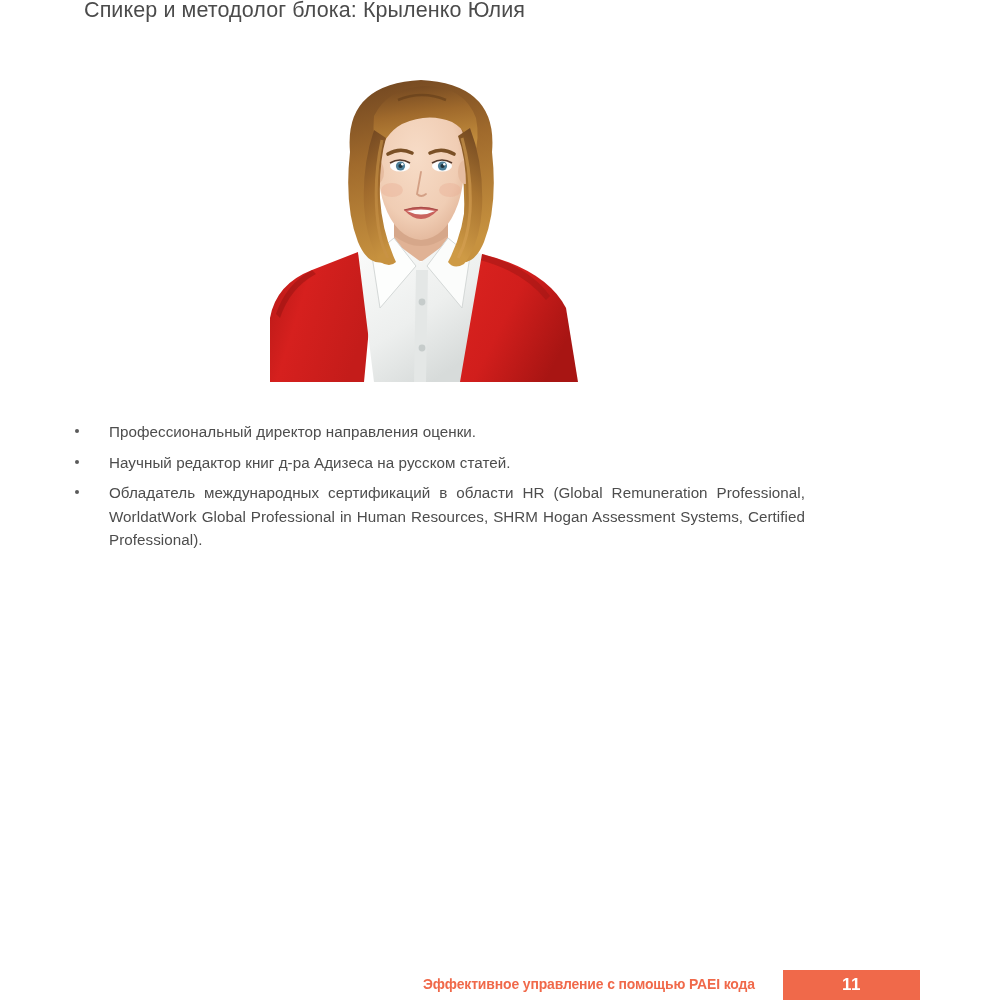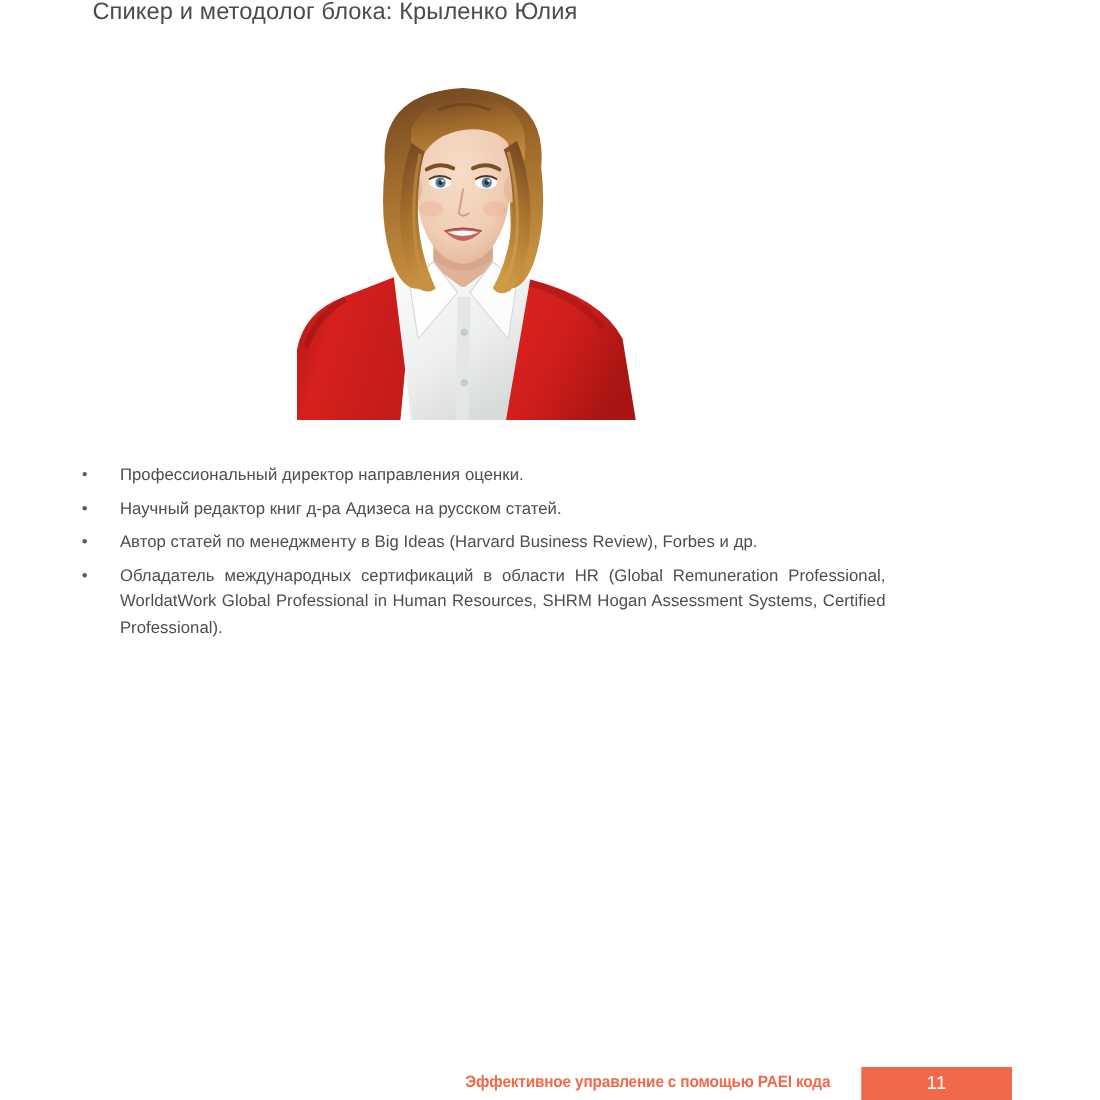--- a/index.html
+++ b/index.html
@@ -110,21 +110,21 @@
     justify-content: center;
   }
   .page-number-box-pos {
     position: absolute;
     left: 0; bottom: 0;
     width: 1000px; height: 30px;
   }
   .page-number {
     color: #ffffff;
     font-size: 17px;
-    font-weight: normal;
+    font-weight: bold;
     letter-spacing: 0.5px;
     line-height: 1;
     position: relative;
     top: -1px;
   }
 </style>
 </head>
 <body>
 
 <div class="page">
@@ -240,24 +240,20 @@
     <div class="bullet-row">
       <span class="bullet-dot"></span>
       <span class="bullet-text nojust">Профессиональный директор направления оценки.</span>
     </div>
 
     <div class="bullet-row">
       <span class="bullet-dot"></span>
       <span class="bullet-text nojust">Научный редактор книг д-ра Адизеса на русском статей.</span>
     </div>
 
-    <div class="bullet-row">
-      <span class="bullet-dot"></span>
-      <span class="bullet-text nojust">Автор статей по менеджменту в Big Ideas (Harvard Business Review), Forbes и др.</span>
-    </div>
 
     <div class="bullet-row">
       <span class="bullet-dot"></span>
       <span class="bullet-text">Обладатель международных сертификаций в области HR (Global Remuneration Professional, WorldatWork Global Professional in Human Resources, SHRM Hogan Assessment Systems, Certified Professional).</span>
     </div>
 
 
   </div>
 
   <div class="footer">

